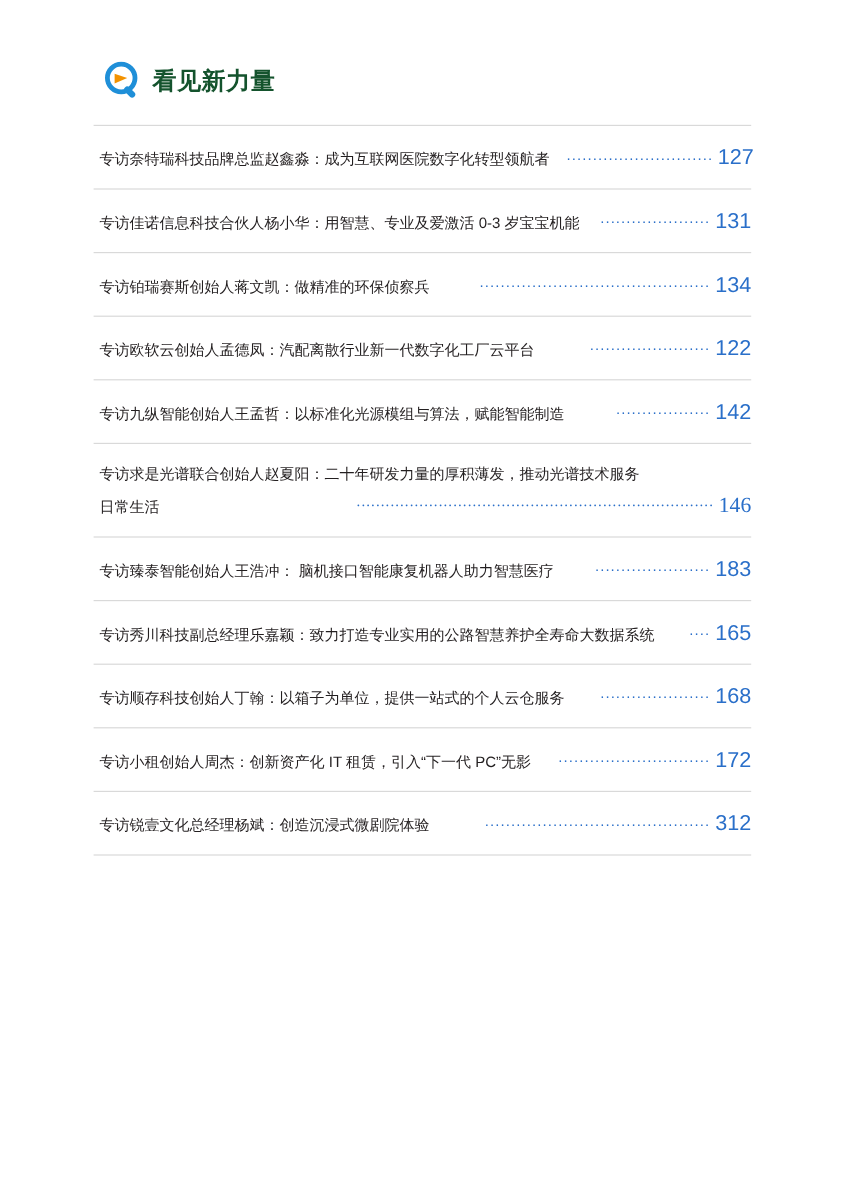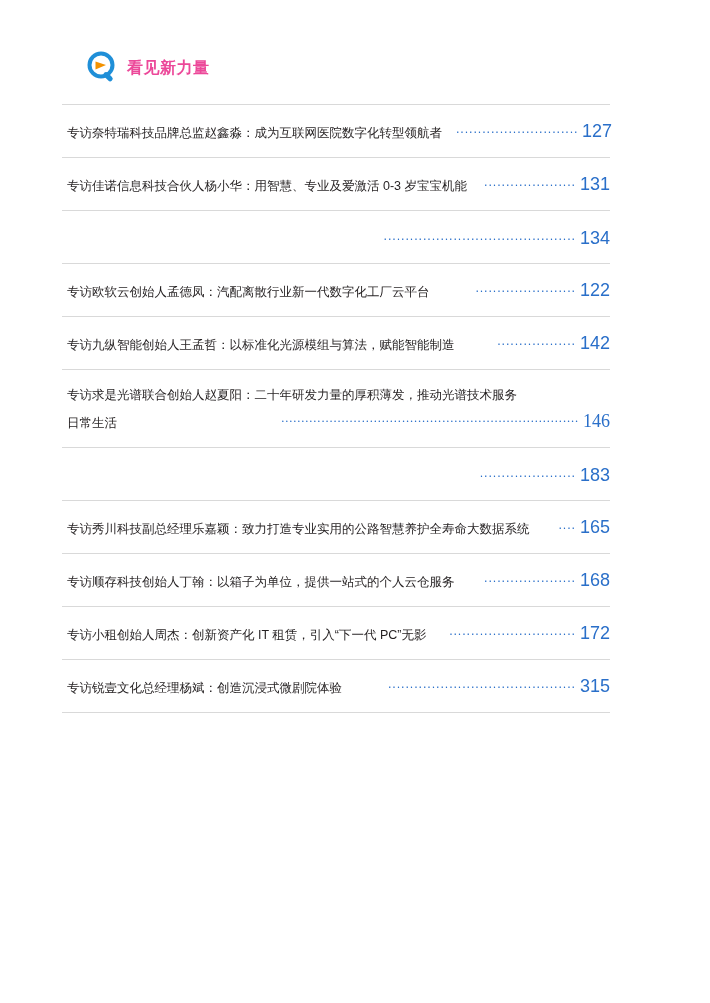--- a/index.html
+++ b/index.html
@@ -35,32 +35,32 @@
     width: 34px;
     height: 34px;
     position: relative;
     margin-right: 7px;
     flex: 0 0 auto;
   }
   .logo-mark svg {
     display: block;
   }
   .logo-text {
-    font-size: 16px;
+    font-size: 20px;
     font-weight: bold;
     letter-spacing: 0.5px;
-    color: #ec4899;
+    color: #14532d;
     white-space: nowrap;
     line-height: 1;
   }
 
   
   .toc {
     position: absolute;
-    left: 62px;
+    left: 78px;
     top: 104px;
     width: 548px;
   }
   .toc-entry {
     border-top: 1px solid #d9d9d9;
     padding: 0;
   }
   .toc-entry:last-child {
     border-bottom: 1px solid #d9d9d9;
   }
@@ -171,20 +171,21 @@
           <span class="toc-gap"></span>
           <span class="toc-dots"><span>.....................</span></span>
           <span class="toc-page">131</span>
         </div>
       </div>
     </div>
 
     <div class="toc-entry">
       <div class="toc-row">
         <div class="toc-line">
+          <span class="toc-title">专访铂瑞赛斯创始人蒋文凯：做精准的环保侦察兵</span>
           <span class="toc-gap"></span>
           <span class="toc-dots"><span>............................................</span></span>
           <span class="toc-page">134</span>
         </div>
       </div>
     </div>
 
     <div class="toc-entry">
       <div class="toc-row">
         <div class="toc-line">
@@ -219,20 +220,21 @@
           <span class="toc-page">146</span>
         </div>
       </div>
     </div>
 
 
 
     <div class="toc-entry">
       <div class="toc-row">
         <div class="toc-line">
+          <span class="toc-title">专访臻泰智能创始人王浩冲：  脑机接口智能康复机器人助力智慧医疗</span>
           <span class="toc-gap"></span>
           <span class="toc-dots"><span>......................</span></span>
           <span class="toc-page">183</span>
         </div>
       </div>
     </div>
 
     <div class="toc-entry">
       <div class="toc-row">
         <div class="toc-line">
@@ -265,19 +267,19 @@
         </div>
       </div>
     </div>
 
     <div class="toc-entry">
       <div class="toc-row">
         <div class="toc-line">
           <span class="toc-title">专访锐壹文化总经理杨斌：创造沉浸式微剧院体验</span>
           <span class="toc-gap"></span>
           <span class="toc-dots"><span>...........................................</span></span>
-          <span class="toc-page">315</span>
+          <span class="toc-page">312</span>
         </div>
       </div>
     </div>
 
   </div>
 </div>
 
 </body></html>

